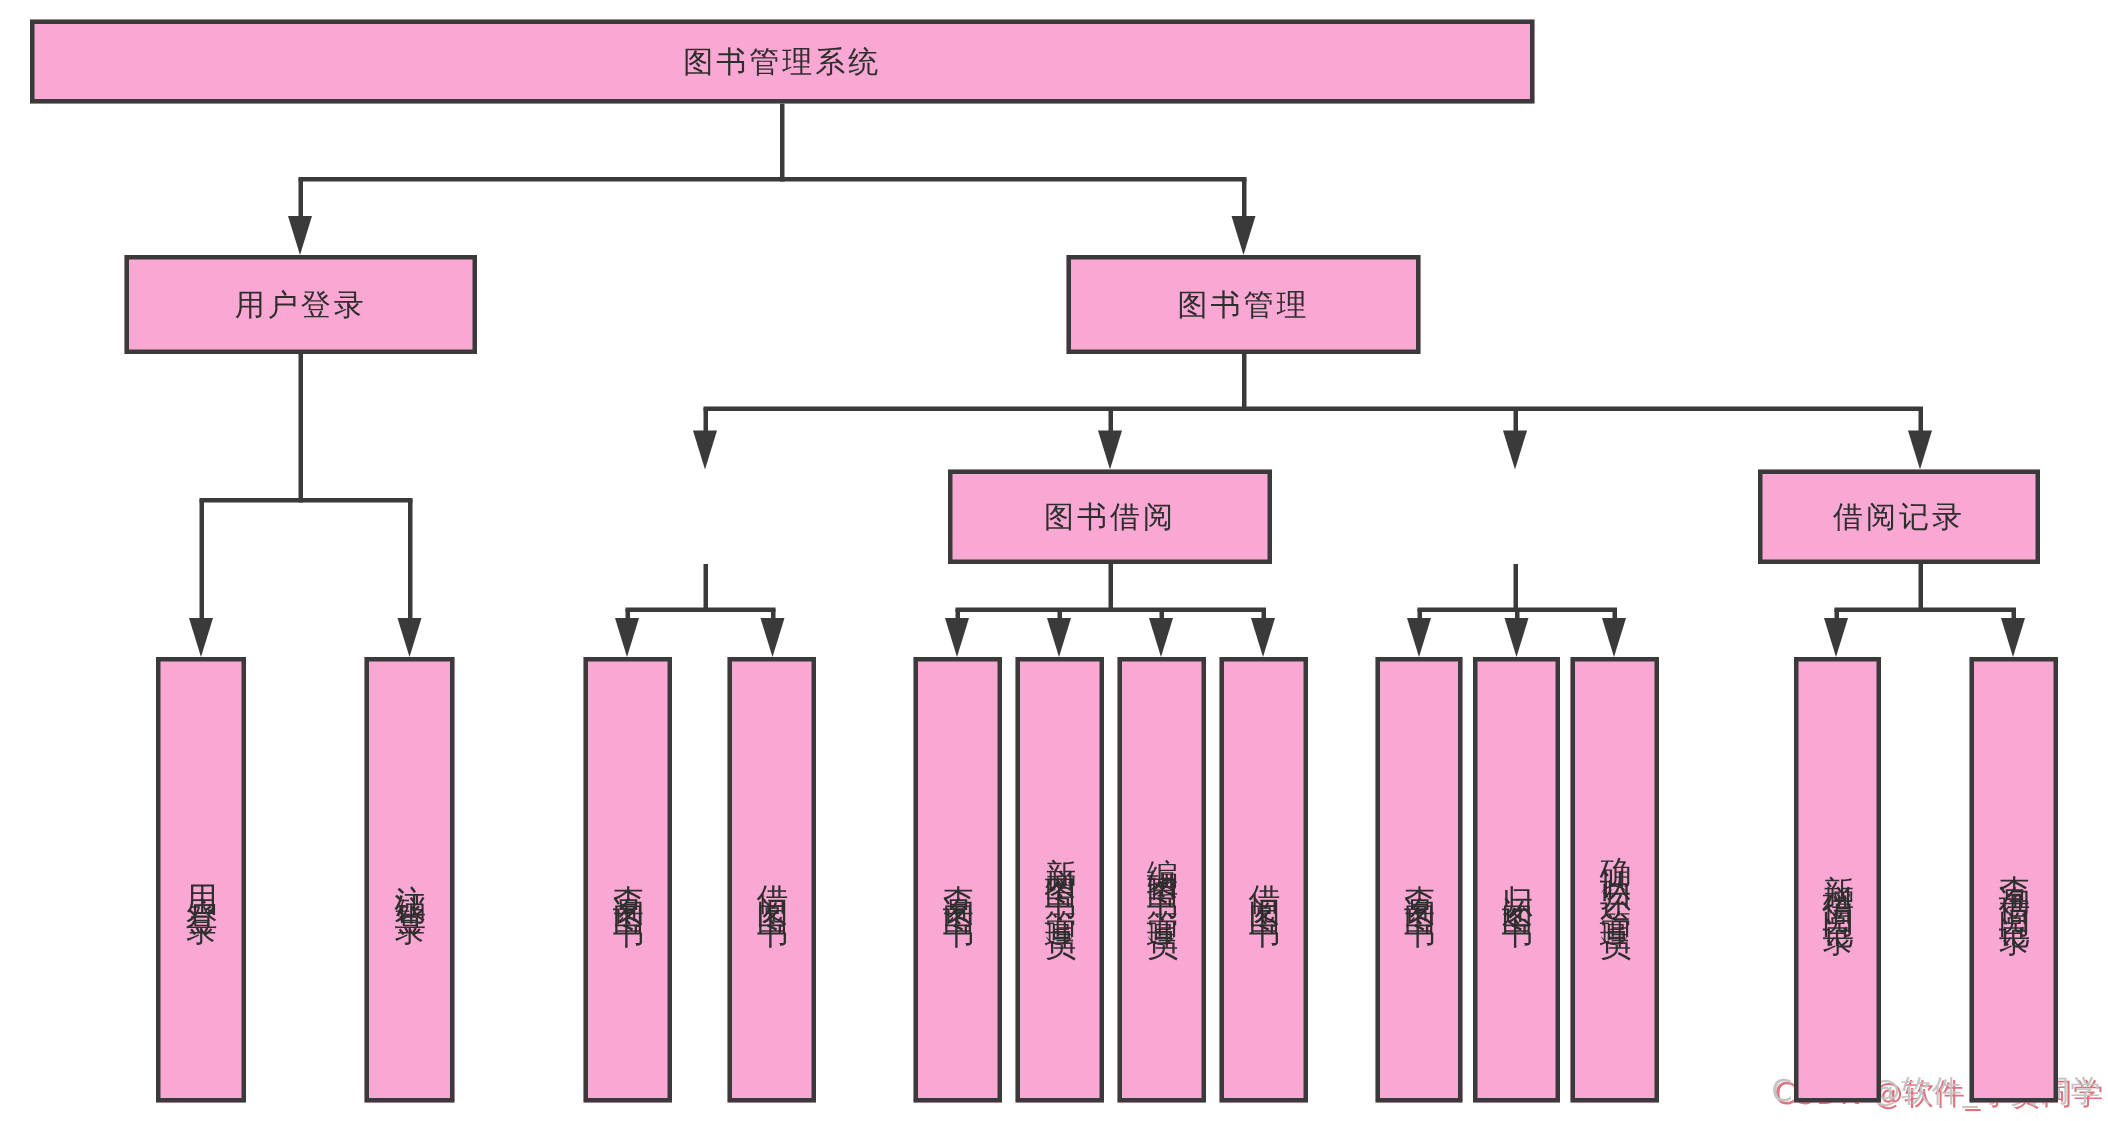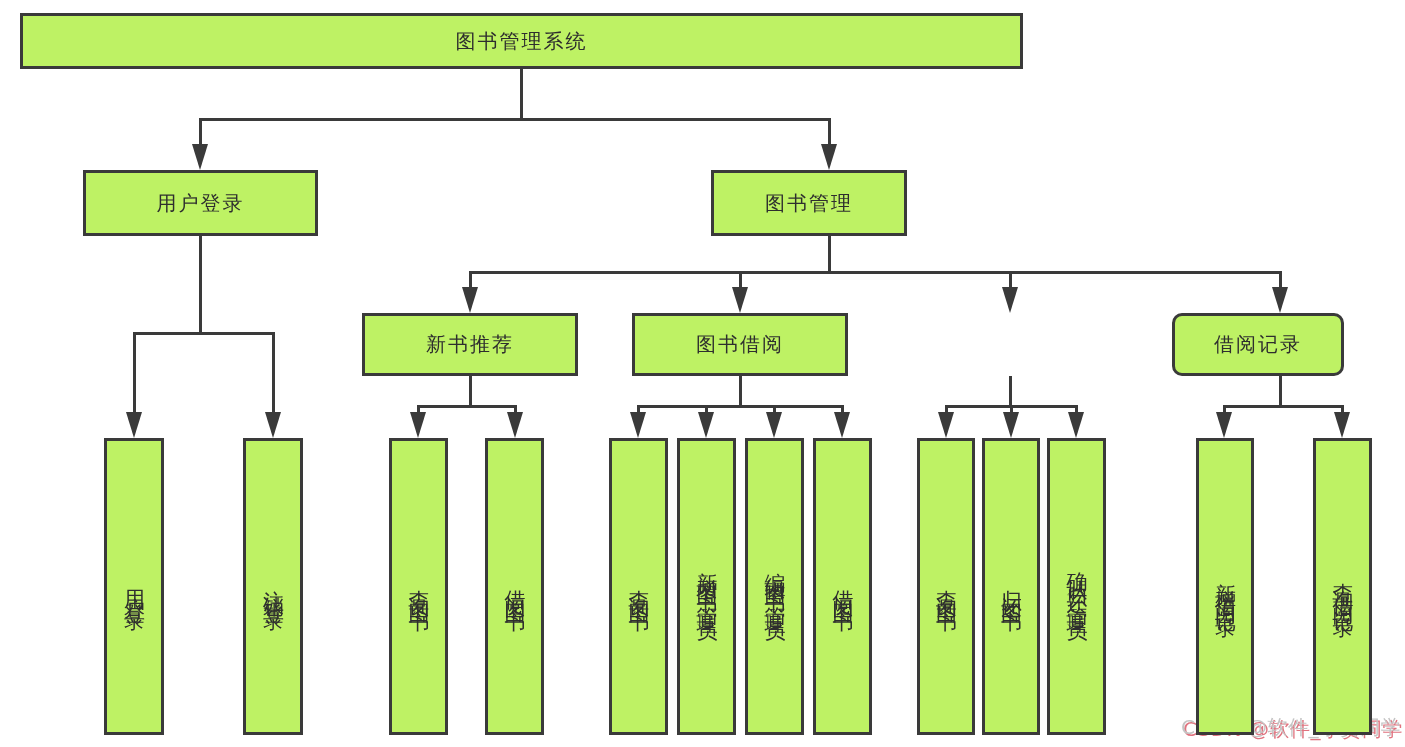--- a/index.html
+++ b/index.html
@@ -12,21 +12,21 @@
     width: 1405px;
     height: 747px;
     background: var(--bg, #ffffff);
     font-family: "DejaVu Sans", "Liberation Sans", sans-serif;
     overflow: hidden;
   }
   .node {
     position: absolute;
     box-sizing: border-box;
     border: 3px solid var(--line, #3a3a3a);
-    background: #bef264;
+    background: #f9a8d4;
     display: flex;
     align-items: center;
     justify-content: center;
     color: var(--text, #2e2e2e);
   }
   .node span {
     font-size: 20px;
     letter-spacing: 2px;
     white-space: nowrap;
   }
@@ -118,30 +118,27 @@
     <div class="vline" style="left: 1223px; top: 406px; height: 12px;"></div>
     <div class="tri" style="left: 1216px; top: 412px;"></div>
     <div class="vline" style="left: 1341px; top: 406px; height: 12px;"></div>
     <div class="tri" style="left: 1334px; top: 412px;"></div>
     <div class="node" style="left: 20px; top: 13px; width: 1003px; height: 56px;">
       <span>图书管理系统</span>
     </div>
     <div class="node" style="left: 83px; top: 170px; width: 235px; height: 66px;">
       <span>用户登录</span>
     </div>
-    <div class="node" style="left: 711px; top: 170px; width: 196px; height: 66px;">
+    <div class="node" style="left: 711px; top: 170px; width: 236px; height: 66px;">
       <span>图书管理</span>
-    </div>
-    <div class="node" style="left: 362px; top: 313px; width: 216px; height: 63px;">
-      <span>新书推荐</span>
     </div>
     <div class="node" style="left: 632px; top: 313px; width: 216px; height: 63px; text-align: center;">
       <span>图书借阅</span>
     </div>
-    <div class="node" style="left: 1172px; top: 313px; width: 172px; height: 63px; border-radius: 10px;">
+    <div class="node" style="left: 1172px; top: 313px; width: 188px; height: 63px;">
       <span>借阅记录</span>
     </div>
     <div class="node vertical" style="left: 104px; top: 438px; width: 60px; height: 297px;">
       <span>用户登录</span>
     </div>
     <div class="node vertical" style="left: 243px; top: 438px; width: 60px; height: 297px;">
       <span>注销登录</span>
     </div>
     <div class="node vertical" style="left: 389px; top: 438px; width: 59px; height: 297px;">
       <span>查询图书</span>

